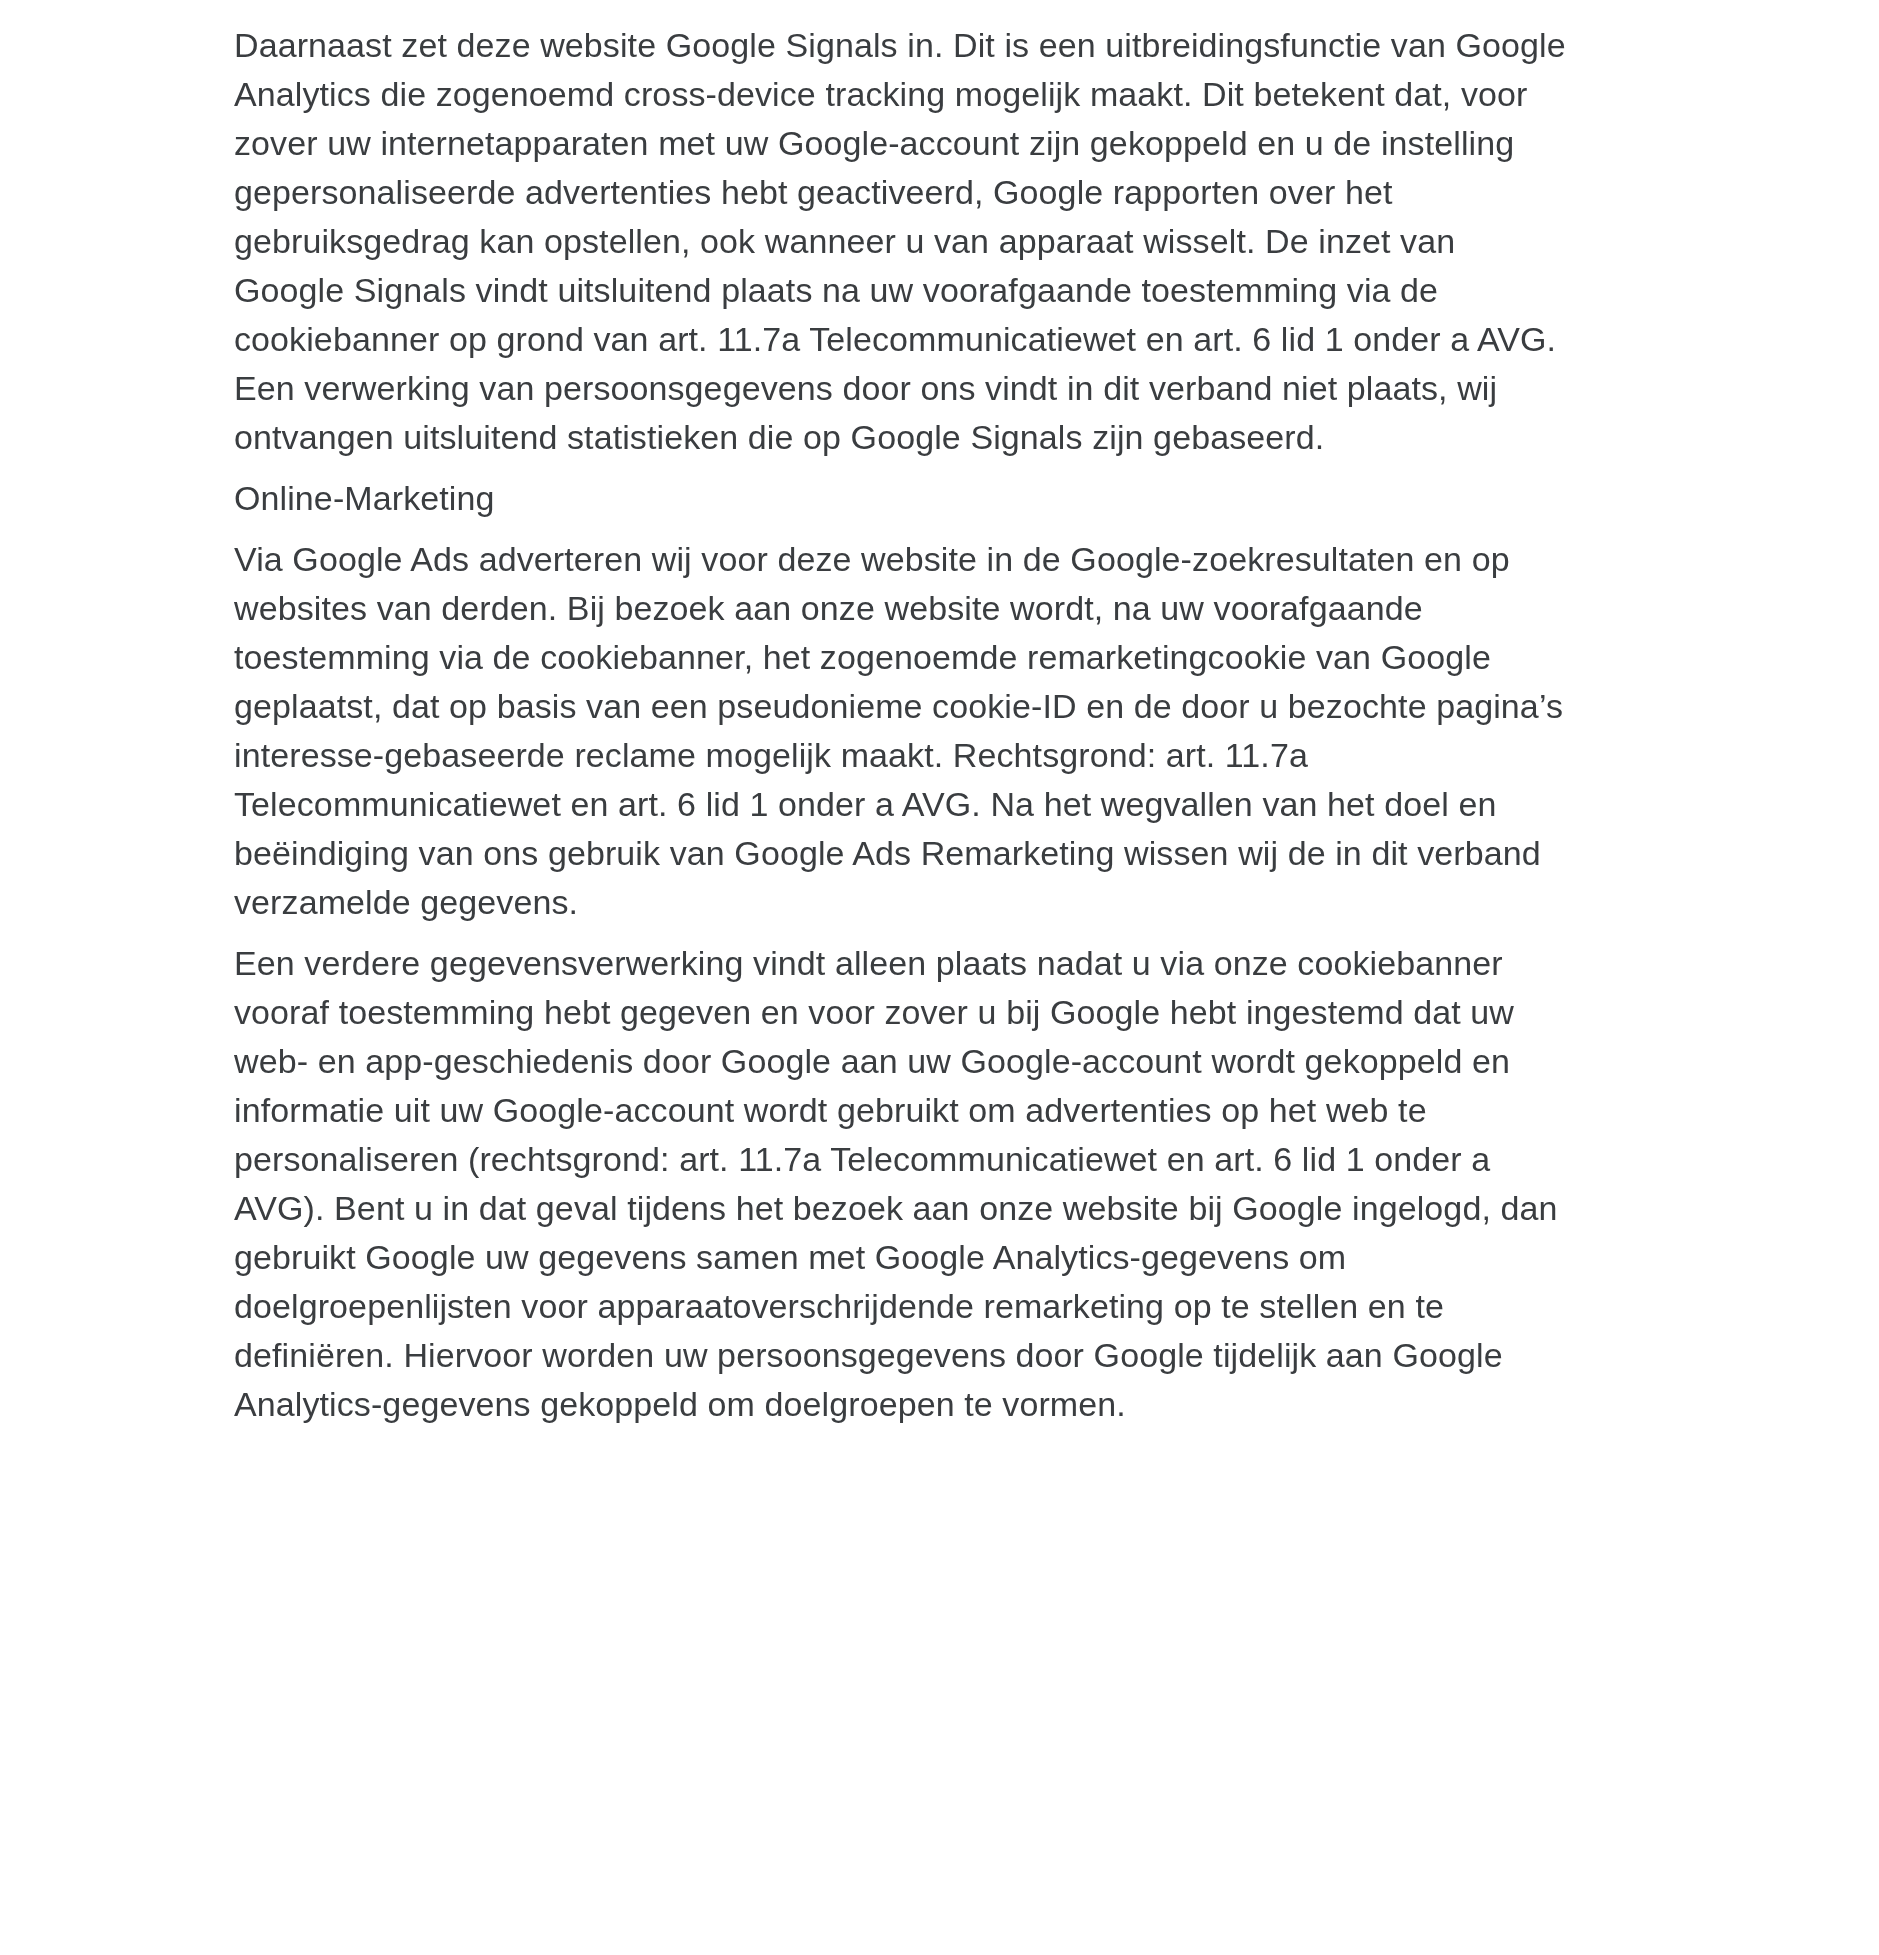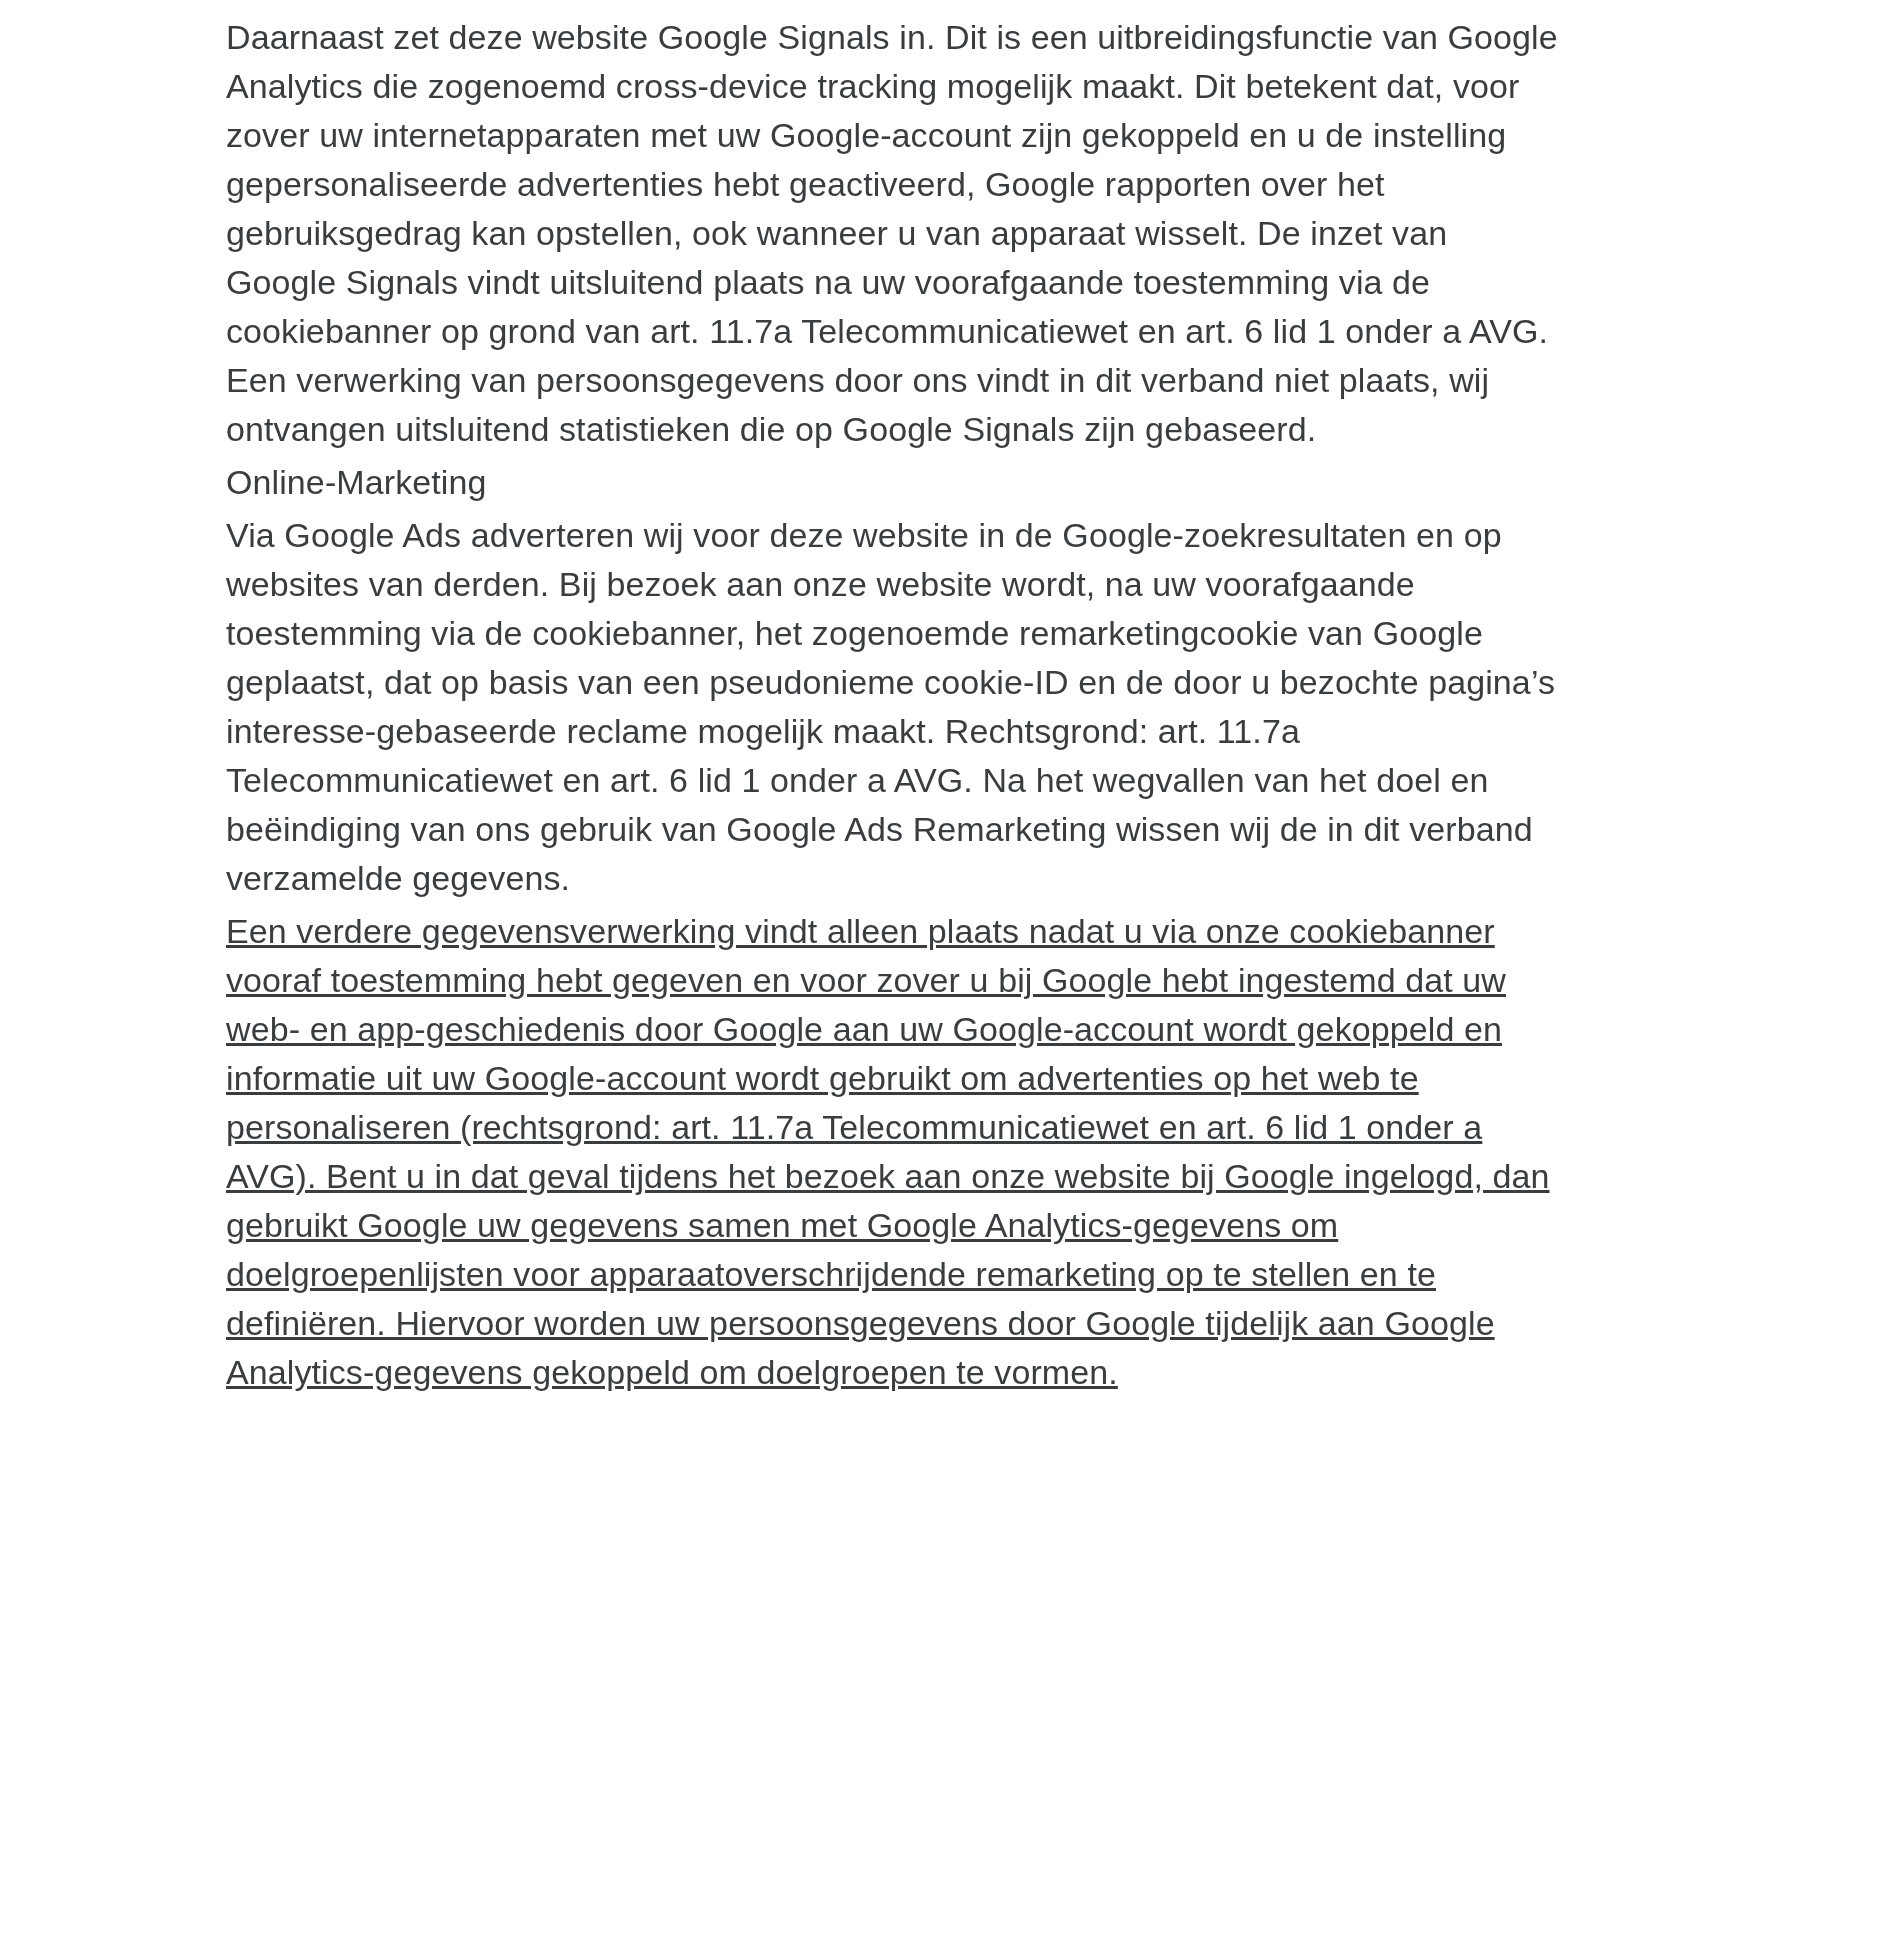--- a/index.html
+++ b/index.html
@@ -17,33 +17,33 @@
     box-sizing: border-box;
     padding: 9px 0 0 222px;
     width: 1858px;
     color: #3a3d40;
     font-size: 34px;
     line-height: 49px;
     font-weight: 400;
     letter-spacing: 0.1px;
   }
   .doc p, .doc h2, .doc h3 {
-    margin: 4px;
+    margin: 12px;
     padding: 0;
     font-size: 34px;
     line-height: 49px;
     font-weight: 400;
     white-space: pre-line;
   }
   .para-google-signals     { margin-bottom: 31px; }
   .para-deactivate         { margin-bottom: 138px; }
   .heading-online-marketing{ margin-bottom: 84px; }
   .heading-remarketing     { margin-bottom: 0; }
   .para-remarketing        { margin-bottom: 126px; }
-  .para-further            { margin-bottom: 0; text-decoration: underline; }
+  .para-further            { margin-bottom: 0; }
   a.doc-link {
     color: #1155cc;
     text-decoration: underline;
     text-decoration-thickness: 2.1px;
     text-underline-offset: 4.9px;
   }
 </style>
 </head>
 <body>
 

